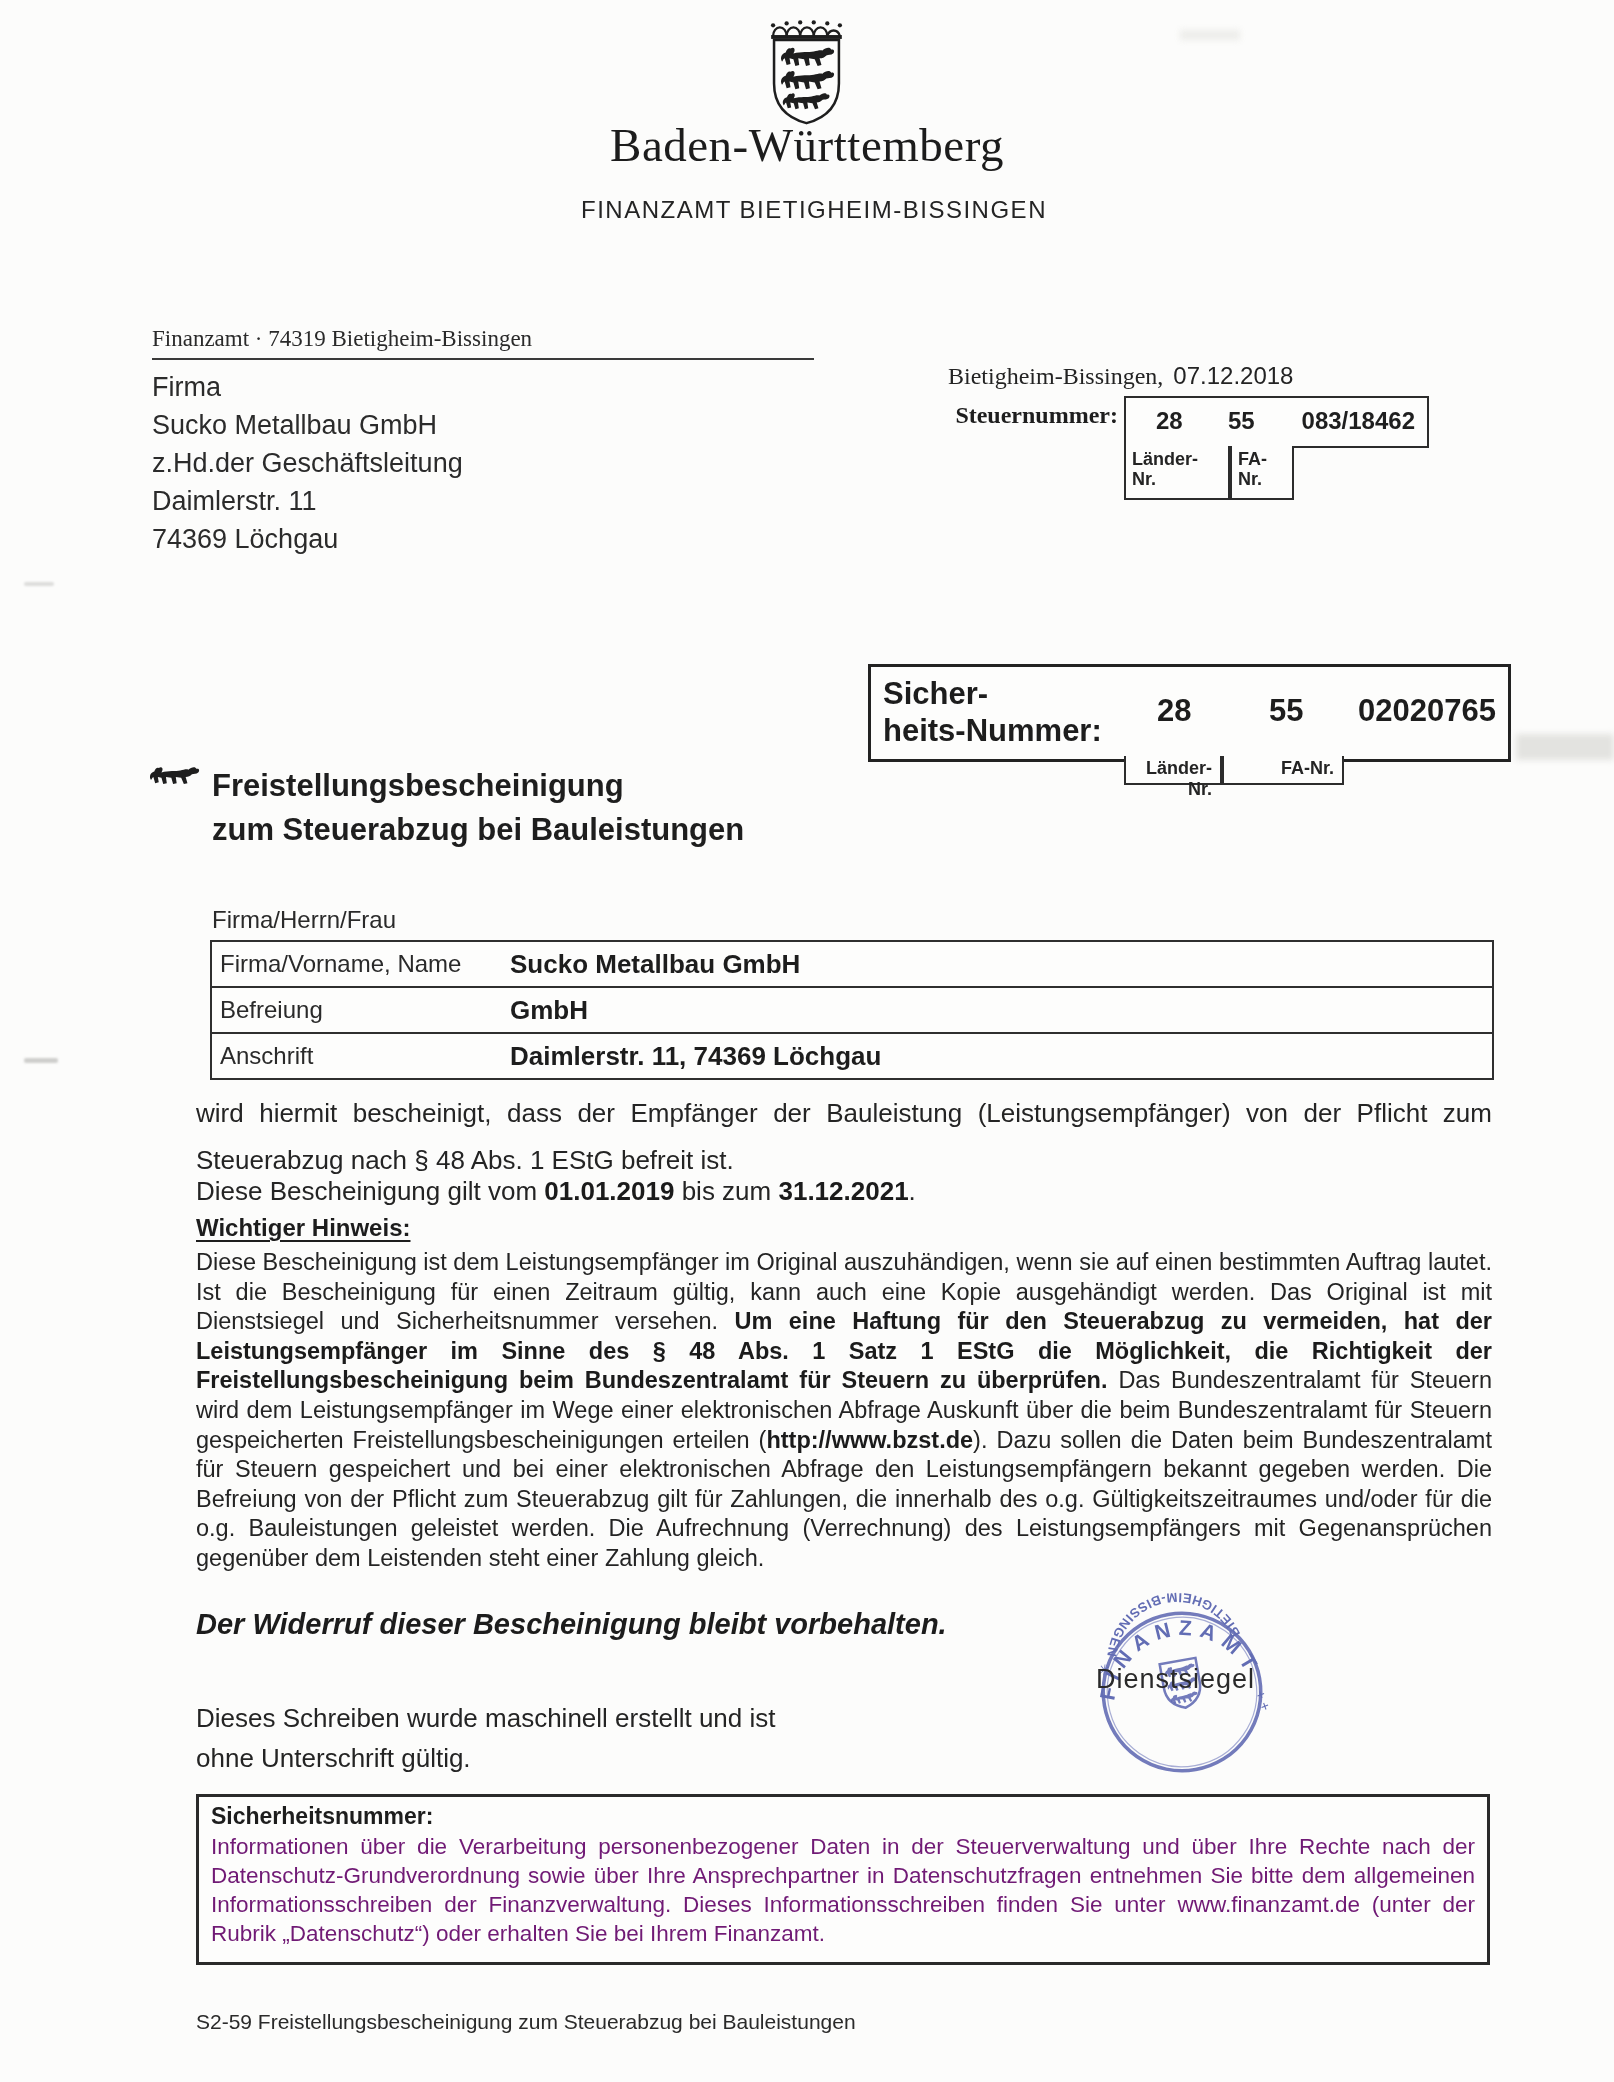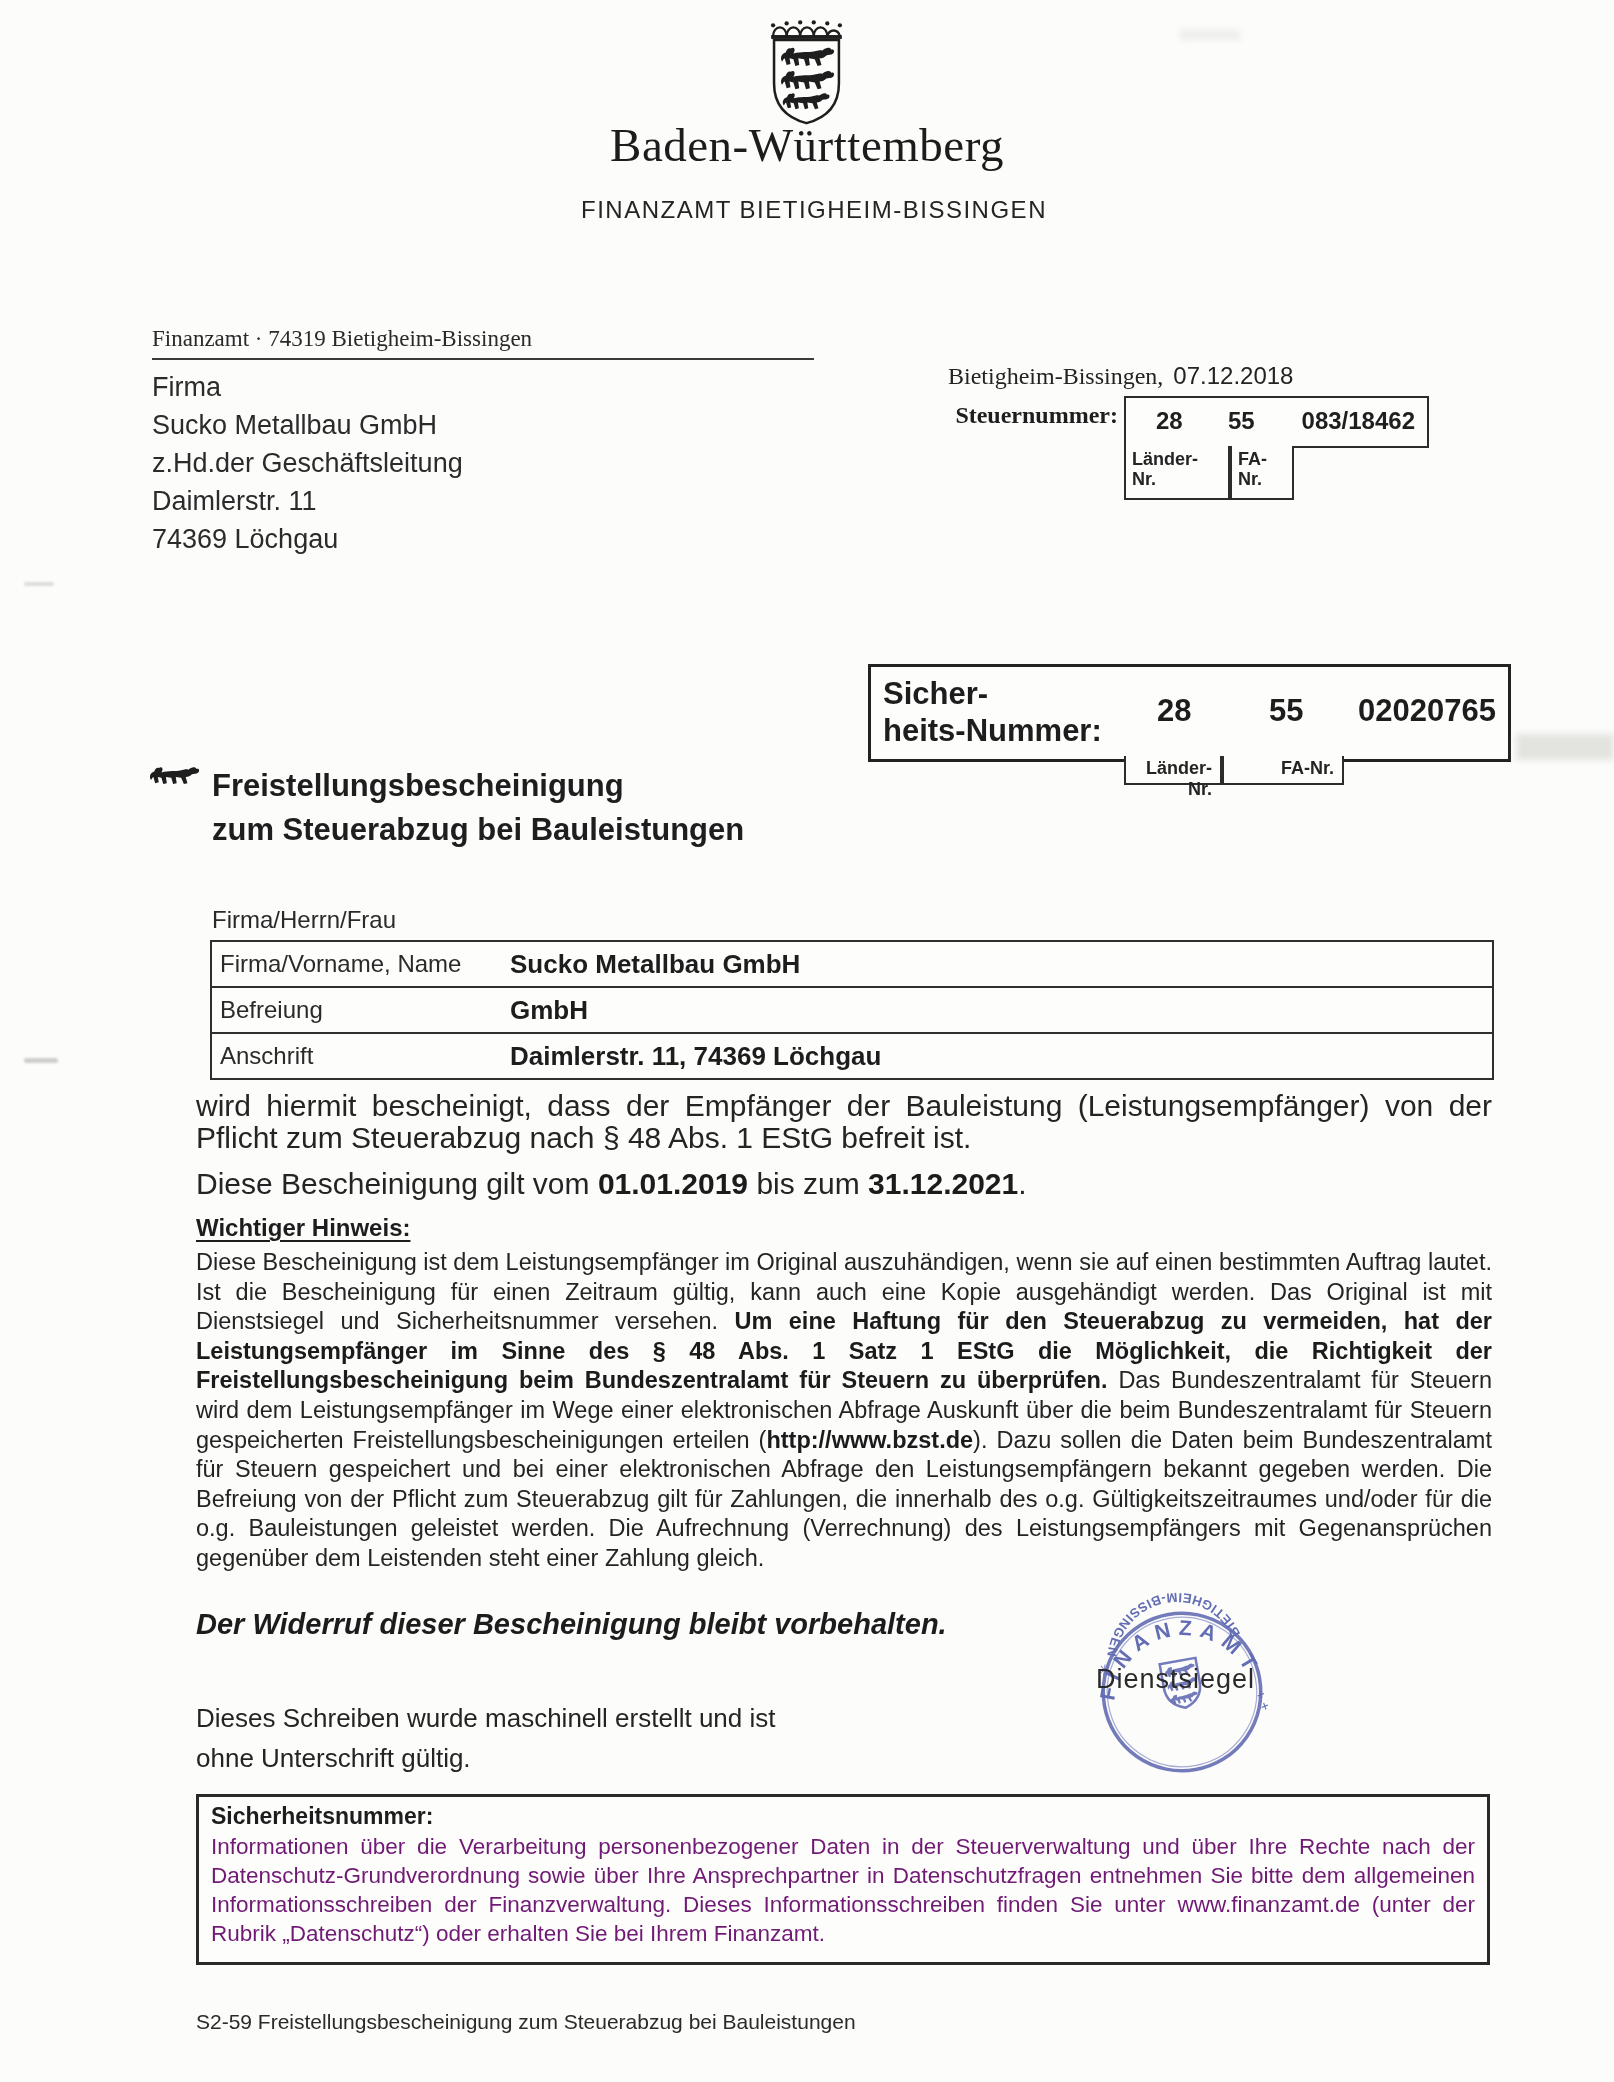--- a/index.html
+++ b/index.html
@@ -77,21 +77,21 @@
     border:2.5px solid #2f2f2f; background:#fdfdfc;
     border-collapse:collapse;
   }
   #details-table .row{
     position:relative; height:44px; border-bottom:2.5px solid #2f2f2f;
   }
   #details-table .row:last-child{border-bottom:none;}
   #details-table .lbl{position:absolute; left:8px; top:8px; font-size:24px; color:#2a2a2a;}
   #details-table .val{position:absolute; left:298px; top:7px; font-size:26px; font-weight:bold; color:#1d1d1d;}
   
-  .para{left:196px; width:1296px; font-size:30px; line-height:32px; color:#242424; text-align:justify;}
+  .para{left:196px; width:1296px; font-size:26px; line-height:47px; color:#242424; text-align:justify;}
   #para-certify{top:1090px;}
   #para-validity{top:1168px; text-align:left;}
   b{color:#1b1b1b;}
   #notice-heading{
     left:196px; top:1214px; font-size:24px; font-weight:bold; color:#1d1d1d;
     text-decoration:underline; text-underline-offset:4px; text-decoration-thickness:2px;
   }
   #notice-para{top:1248px; font-size:23.5px; line-height:29.6px;}
   #revocation{left:196px; top:1608px; font-size:29px; font-weight:bold; font-style:italic; color:#1c1c1c;}
   #machine-note{left:196px; top:1698px; font-size:26px; line-height:40px; color:#242424;}

